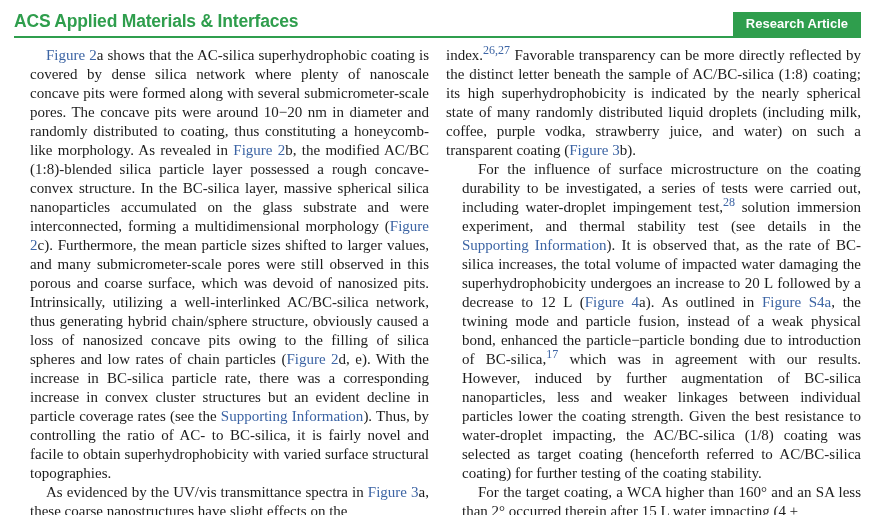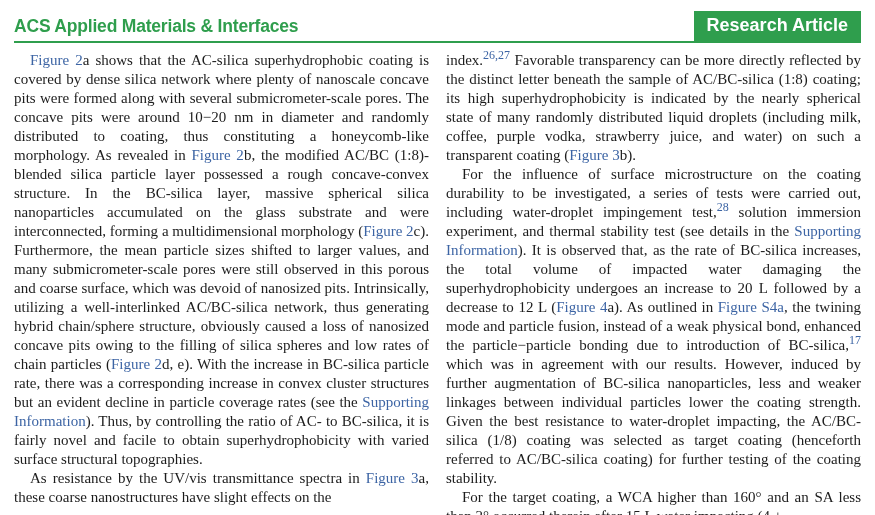--- a/index.html
+++ b/index.html
@@ -28,56 +28,56 @@
     font-size:17.5px;
     letter-spacing:-0.2px;
     color:var(--green);
     padding-bottom:4px;
   }
   .badge{
     background:var(--green);
     color:#ffffff;
     font-family:"Liberation Sans","DejaVu Sans",sans-serif;
     font-weight:bold;
-    font-size:18px;
+    font-size:13px;
     padding:4px 13px 5px 13px;
   }
   .content{
     display:flex;
     gap:17px;
     margin:8px 14px 0 14px;
   }
   .col{
     width:415px;
     flex:0 0 415px;
     text-align:justify;
     font-size:15px;
     line-height:19px;
     color:var(--ink);
   }
   p.para{margin:0;padding:0;}
-  p.indent{text-indent:16px;}
+  p.indent{text-indent:16px;margin-left:16px;}
   .link{color:var(--link);}
   .sup{
     vertical-align:super;
     font-size:12px;
     line-height:0;
   }
 </style>
 </head>
 <body>
 
 <div class="header-bar">
   <div class="journal-title">ACS Applied Materials &amp; Interfaces</div>
   <div class="badge">Research Article</div>
 </div>
 
 <div class="content">
   <div class="col">
       <p class="para indent"><span class="link">Figure 2</span><span>a shows that the AC-silica superhydrophobic coating is covered by dense silica network where plenty of nanoscale concave pits were formed along with several submicrometer-scale pores. The concave pits were around 10−20 nm in diameter and randomly distributed to coating, thus constituting a honeycomb-like morphology. As revealed in </span><span class="link">Figure 2</span><span>b, the modified AC/BC (1:8)-blended silica particle layer possessed a rough concave-convex structure. In the BC-silica layer, massive spherical silica nanoparticles accumulated on the glass substrate and were interconnected, forming a multidimensional morphology (</span><span class="link">Figure 2</span><span>c). Furthermore, the mean particle sizes shifted to larger values, and many submicrometer-scale pores were still observed in this porous and coarse surface, which was devoid of nanosized pits. Intrinsically, utilizing a well-interlinked AC/BC-silica network, thus generating hybrid chain/sphere structure, obviously caused a loss of nanosized concave pits owing to the filling of silica spheres and low rates of chain particles (</span><span class="link">Figure 2</span><span>d, e). With the increase in BC-silica particle rate, there was a corresponding increase in convex cluster structures but an evident decline in particle coverage rates (see the </span><span class="link">Supporting Information</span><span>). Thus, by controlling the ratio of AC- to BC-silica, it is fairly novel and facile to obtain superhydrophobicity with varied surface structural topographies.</span></p>
-      <p class="para indent"><span>As resistance by the UV/vis transmittance spectra in </span><span class="link">Figure 3</span><span>a, these coarse nanostructures have slight effects on the</span></p>
+      <p class="para indent"><span>As evidenced by the UV/vis transmittance spectra in </span><span class="link">Figure 3</span><span>a, these coarse nanostructures have slight effects on the</span></p>
     </div>
   <div class="col">
       <p class="para"><span>index.</span><span class="sup link">26,27</span><span> Favorable transparency can be more directly reflected by the distinct letter beneath the sample of AC/BC-silica (1:8) coating; its high superhydrophobicity is indicated by the nearly spherical state of many randomly distributed liquid droplets (including milk, coffee, purple vodka, strawberry juice, and water) on such a transparent coating (</span><span class="link">Figure 3</span><span>b).</span></p>
       <p class="para indent"><span>For the influence of surface microstructure on the coating durability to be investigated, a series of tests were carried out, including water-droplet impingement test,</span><span class="sup link">28</span><span> solution immersion experiment, and thermal stability test (see details in the </span><span class="link">Supporting Information</span><span>). It is observed that, as the rate of BC-silica increases, the total volume of impacted water damaging the superhydrophobicity undergoes an increase to 20 L followed by a decrease to 12 L (</span><span class="link">Figure 4</span><span>a). As outlined in </span><span class="link">Figure S4a</span><span>, the twining mode and particle fusion, instead of a weak physical bond, enhanced the particle−particle bonding due to introduction of BC-silica,</span><span class="sup link">17</span><span> which was in agreement with our results. However, induced by further augmentation of BC-silica nanoparticles, less and weaker linkages between individual particles lower the coating strength. Given the best resistance to water-droplet impacting, the AC/BC-silica (1/8) coating was selected as target coating (henceforth referred to AC/BC-silica coating) for further testing of the coating stability.</span></p>
       <p class="para indent"><span>For the target coating, a WCA higher than 160° and an SA less than 2° occurred therein after 15 L water impacting (4 ±</span></p>
     </div>
 </div>
 
 </body></html>

